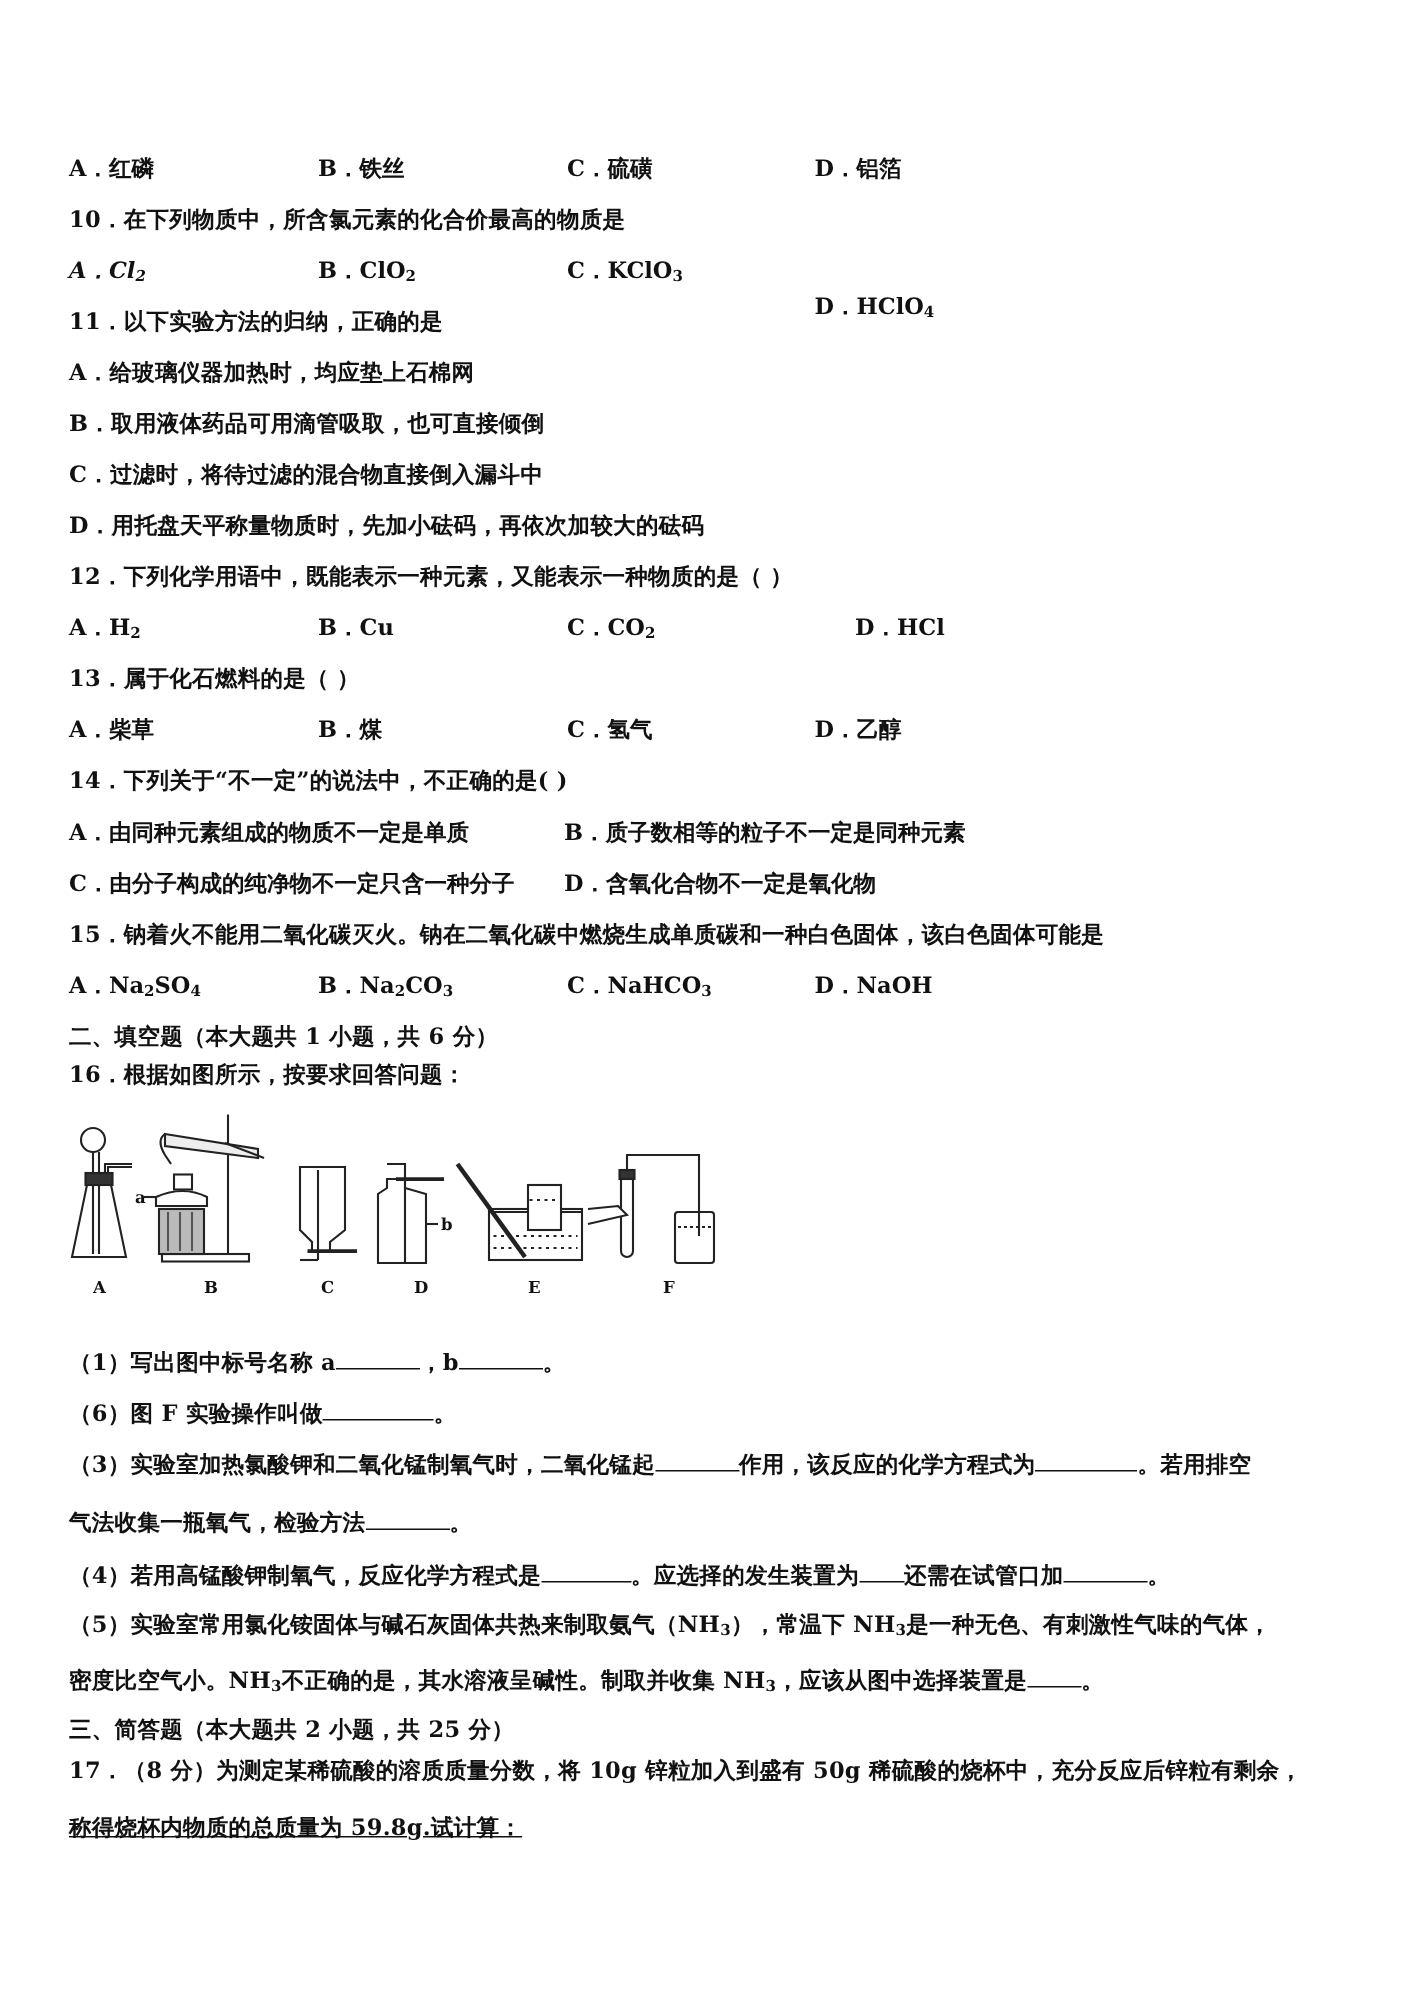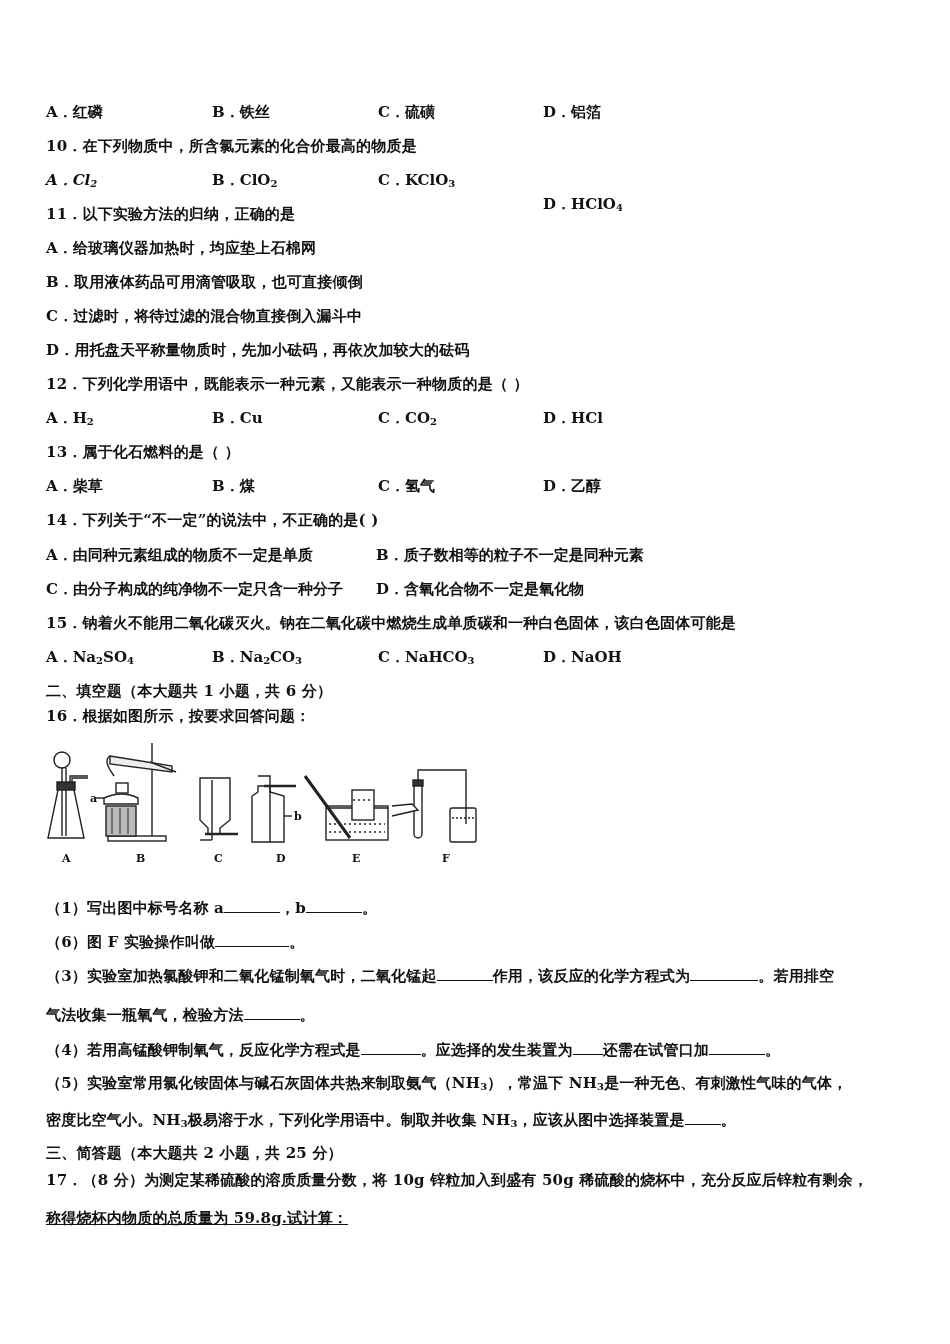--- a/index.html
+++ b/index.html
@@ -77,21 +77,21 @@
 <div class="line" style="top:238px;">A．给玻璃仪器加热时，均应垫上石棉网</div>
 <div class="line" style="top:272px;">B．取用液体药品可用滴管吸取，也可直接倾倒</div>
 <div class="line" style="top:306px;">C．过滤时，将待过滤的混合物直接倒入漏斗中</div>
 <div class="line" style="top:340px;">D．用托盘天平称量物质时，先加小砝码，再依次加较大的砝码</div>
 
 <div class="line" style="top:374px;">12．下列化学用语中，既能表示一种元素，又能表示一种物质的是（ ）</div>
 <div>
   <div class="opt" style="left:46px; top:408px;"><span>A．</span><span>H</span><sub>2</sub></div>
   <div class="opt" style="left:212px; top:408px;"><span>B．</span><span>Cu</span></div>
   <div class="opt" style="left:378px; top:408px;"><span>C．</span><span>CO</span><sub>2</sub></div>
-  <div class="opt" style="left:543px; top:408px;text-align:right;"><span>D．</span><span>HCl</span></div>
+  <div class="opt" style="left:570px; top:408px;text-align:right;"><span>D．</span><span>HCl</span></div>
 </div>
 
 <div class="line" style="top:442px;">13．属于化石燃料的是（ ）</div>
 <div>
   <div class="opt" style="left:46px; top:476px;"><span>A．</span><span>柴草</span></div>
   <div class="opt" style="left:212px; top:476px;"><span>B．</span><span>煤</span></div>
   <div class="opt" style="left:378px; top:476px;"><span>C．</span><span>氢气</span></div>
   <div class="opt" style="left:543px; top:476px;"><span>D．</span><span>乙醇</span></div>
 </div>
 
@@ -196,18 +196,18 @@
 <div class="line" style="top:1005px;">
   <span>气法收集一瓶氧气，检验方法</span><span class="blank" style="width:56px"></span><span>。</span>
 </div>
 <div class="line" style="top:1040px;">
   <span>（4）若用高锰酸钾制氧气，反应化学方程式是</span><span class="blank" style="width:60px"></span><span>。应选择的发生装置为</span><span class="blank" style="width:30px"></span><span>还需在试管口加</span><span class="blank" style="width:56px"></span><span>。</span>
 </div>
 <div class="line" style="top:1073px;">
   <span>（5）实验室常用氯化铵固体与碱石灰固体共热来制取氨气（NH</span><sub>3</sub><span>），常温下 NH</span><sub>3</sub><span>是一种无色、有刺激性气味的气体，</span>
 </div>
 <div class="line" style="top:1110px;">
-  <span>密度比空气小。NH</span><sub>3</sub><span>极易溶于水，下列化学用语中。制取并收集 NH</span><sub>3</sub><span>，应该从图中选择装置是</span><span class="blank" style="width:36px"></span><span>。</span>
+  <span>密度比空气小。NH</span><sub>3</sub><span>不正确的是，其水溶液呈碱性。制取并收集 NH</span><sub>3</sub><span>，应该从图中选择装置是</span><span class="blank" style="width:36px"></span><span>。</span>
 </div>
 
 <div class="line" style="top:1143px;">三、简答题（本大题共 2 小题，共 25 分）</div>
 <div class="line" style="top:1170px;">17．（8 分）为测定某稀硫酸的溶质质量分数，将 10g 锌粒加入到盛有 50g 稀硫酸的烧杯中，充分反应后锌粒有剩余，</div>
 <div class="line" style="top:1208px;text-decoration:underline;">称得烧杯内物质的总质量为 59.8g.试计算：</div>
 
 </body></html>

